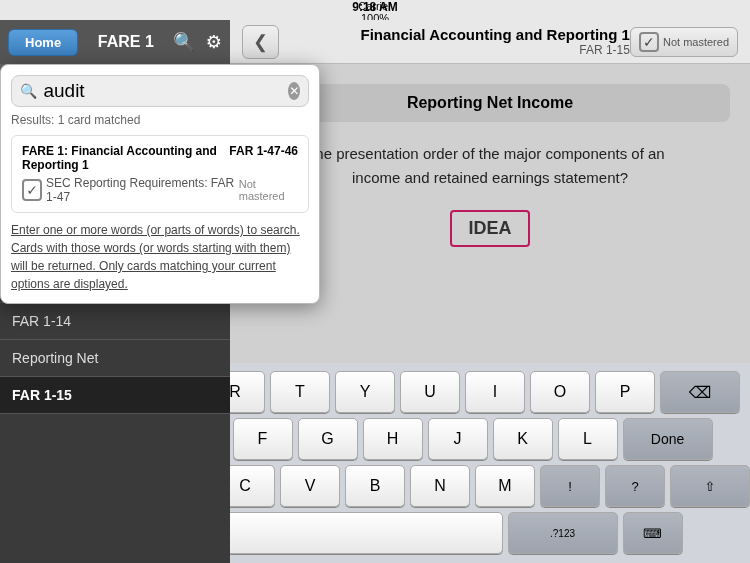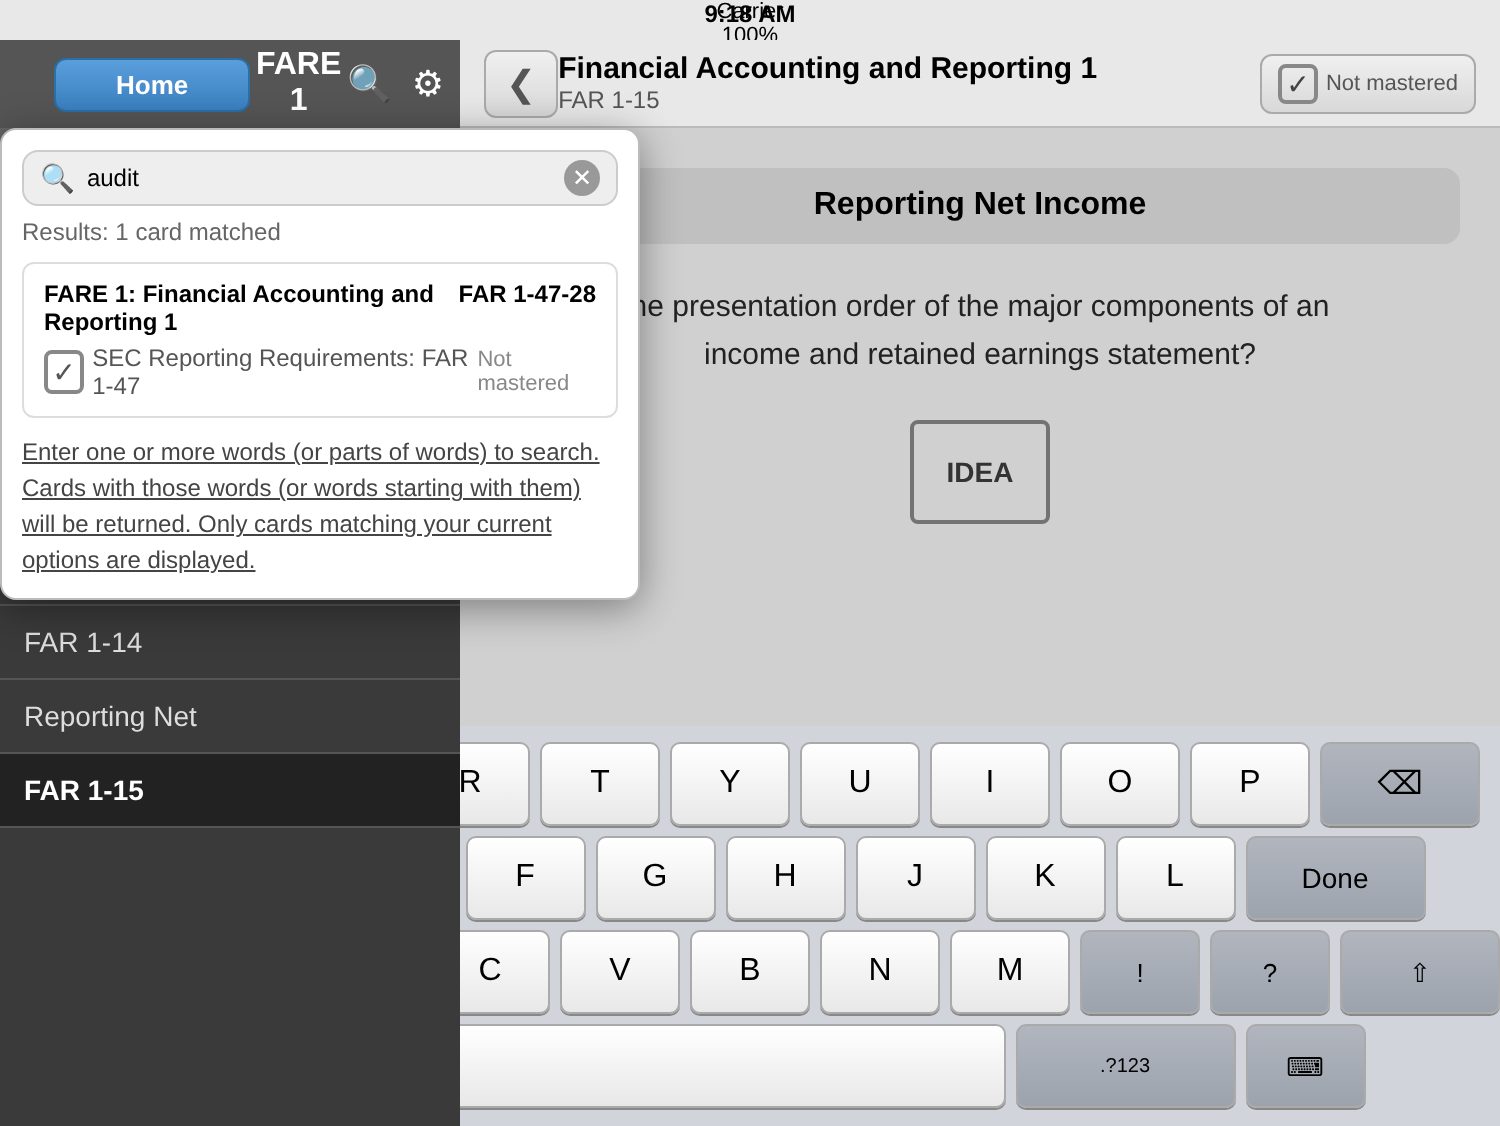--- a/index.html
+++ b/index.html
@@ -55,23 +55,22 @@
       justify-content: space-between;
     }
 
     .home-btn {
       background: linear-gradient(to bottom, #5a9edc, #3a7fbf);
       border: 1px solid #2a6fa8;
       border-radius: 6px;
       color: #fff;
       font-size: 13px;
       font-weight: 600;
-      padding: 5px 30px;
-      cursor: pointer;
-      margin-left: 19px;
+      padding: 5px 16px;
+      cursor: pointer;
     }
 
     .sidebar-title {
       color: #fff;
       font-size: 16px;
       font-weight: 700;
       flex: 1;
       text-align: center;
     }
 
@@ -146,21 +145,21 @@
       border: 1px solid #ccc;
       border-radius: 8px;
       padding: 4px 8px;
       margin-bottom: 6px;
     }
     .search-icon-small { color: #888; font-size: 14px; margin-right: 6px; }
     .search-input-field {
       flex: 1;
       border: none;
       background: transparent;
-      font-size: 12px;
+      font-size: 19px;
       color: #000;
       outline: none;
     }
     .search-clear {
       color: #888;
       font-size: 16px;
       cursor: pointer;
       background: #999;
       color: #fff;
       border-radius: 50%;
@@ -273,21 +272,21 @@
       padding: 5px 10px;
       font-size: 18px;
       cursor: pointer;
       color: #555;
       display: flex;
       align-items: center;
       gap: 4px;
     }
 
     .main-header-center {
-      text-align: left;
+      text-align: right;
       flex: 1;
     }
     .main-title {
       font-size: 15px;
       font-weight: 700;
       color: #000;
     }
     .main-subtitle {
       font-size: 12px;
       color: #555;
@@ -339,24 +338,24 @@
     .card-question {
       font-size: 15px;
       color: #222;
       text-align: center;
       line-height: 1.6;
       max-width: 400px;
     }
 
     .idea-badge {
       margin-top: 20px;
-      border: 2px solid #737373;
+      border: 2px solid #be185d;
       border-radius: 4px;
-      padding: 16px 16px;
-      font-size: 14px;
+      padding: 6px 16px;
+      font-size: 18px;
       font-weight: 700;
       color: #333;
     }
 
     
     .keyboard {
       position: absolute;
       bottom: 0;
       left: 0;
       width: 750px;
@@ -461,21 +460,21 @@
     <div class="search-dropdown">
       <div class="search-input-row">
         <span class="search-icon-small">🔍</span>
         <input class="search-input-field" type="text" value="audit" style="">
         <div class="search-clear">✕</div>
       </div>
       <div class="search-results-count">Results: 1 card matched</div>
       <div class="search-result-card">
         <div class="search-result-top">
           <span class="search-result-title">FARE 1: Financial Accounting and Reporting 1</span>
-          <span class="search-result-code">FAR 1-47-28</span>
+          <span class="search-result-code">FAR 1-47-46</span>
         </div>
         <div class="search-result-sub">
           <span class="search-result-sub-text">
             <div class="check-icon-small">✓</div>
             <span>SEC Reporting Requirements: FAR 1-47</span>
           </span>
           <span class="not-mastered-text">Not mastered</span>
         </div>
       </div>
       <p class="search-hint">Enter one or more words (or parts of words) to search. Cards with those words (or words starting with them) will be returned. Only cards matching your current options are displayed.</p>

